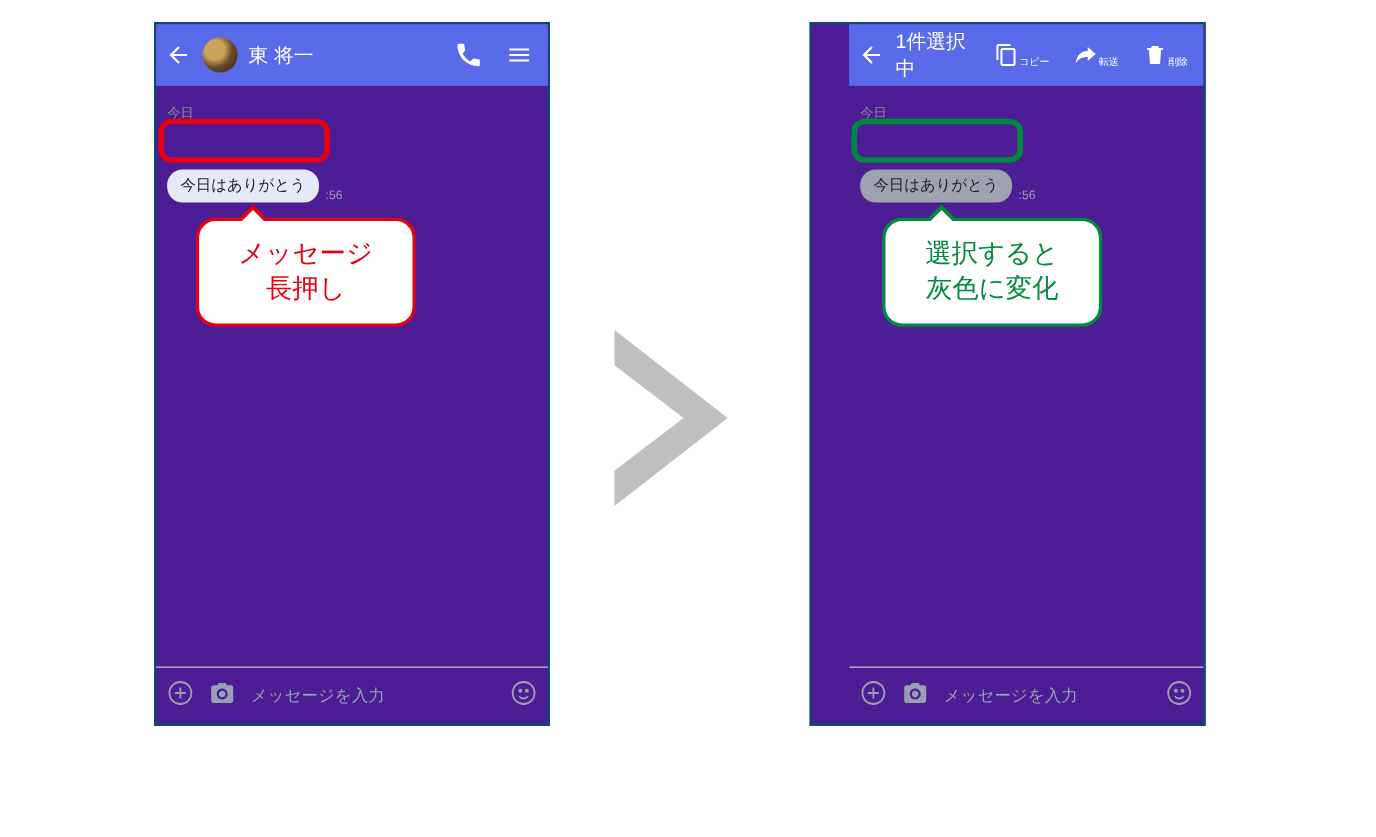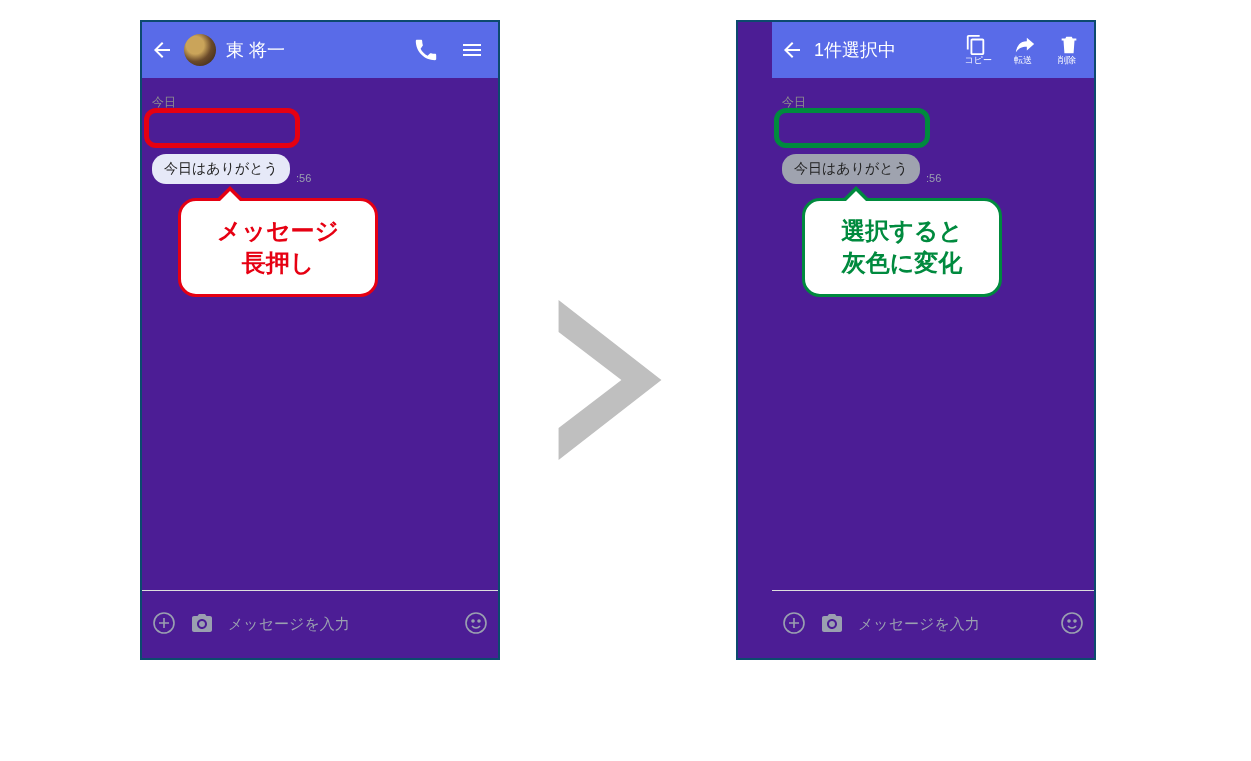--- a/index.html
+++ b/index.html
@@ -36,21 +36,21 @@
   .header .phone-icon,
   .header .menu-icon { width: 24px; height: 24px; fill: #fff; flex: none; cursor: pointer; }
   .header .avatar {
     width: 32px; height: 32px; border-radius: 50%;
     background: radial-gradient(circle at 35% 35%, #caa45a 0 30%, #6b4a2a 55%, #2d1f12 100%);
     flex: none;
   }
   .header .title { font-size: 18px; font-weight: 500; flex: 1; }
   .header .right-icons { display: flex; gap: 22px; margin-right: 6px; align-items: center; }
 
-  .header-action { display:flex; flex-direction:column; align-items:flex-start; gap:1px; cursor:pointer;font-family:Liberation Mono, monospace; }
+  .header-action { display:flex; align-items:flex-end; gap:1px; cursor:pointer; }
   .header-action svg { width:22px; height:22px; fill:#fff; }
   .header-action span { font-size:9px; color:#fff; line-height:1; }
 
   
   .chat-body {
     flex: 1;
     position: relative;
     padding: 12px 10px;
     overflow: hidden;
   }
@@ -93,40 +93,40 @@
   .hilite-green{ border-color:#008a3e; }
 
   
   .callout {
     position:absolute;
     border:3px solid;
     border-radius:18px;
     background:#fff;
     padding:14px 22px;
     font-size:24px;
-    font-weight:700;
+    font-weight:400;
     text-align:center;
     line-height:1.35;
     white-space:pre-line;
   }
   .callout.red  { border-color:#e60012; color:#e60012; }
   .callout.green{ border-color:#008a3e; color:#008a3e; }
   .callout-tail {
     position:absolute;
     width:0;height:0;
     border:14px solid transparent;
   }
   .tail-red-outer  { border-bottom-color:#e60012; }
   .tail-red-inner  { border-bottom-color:#fff; }
   .tail-green-outer{ border-bottom-color:#008a3e; }
   .tail-green-inner{ border-bottom-color:#fff; }
 
   
   .input-bar {
-    height:68px;
+    height:52px;
     border-top:1px solid #ddd;
     display:flex;
     align-items:center;
     padding:0 10px;
     gap:14px;
     color:#9aa0b0;
   }
   .input-bar svg { width:24px;height:24px; stroke:#9aa0b0; fill:none; stroke-width:1.6; }
   .input-bar .camera-icon svg{ fill:#9aa0b0; stroke:none; }
   .input-bar .placeholder { flex:1; font-size:15px; }

